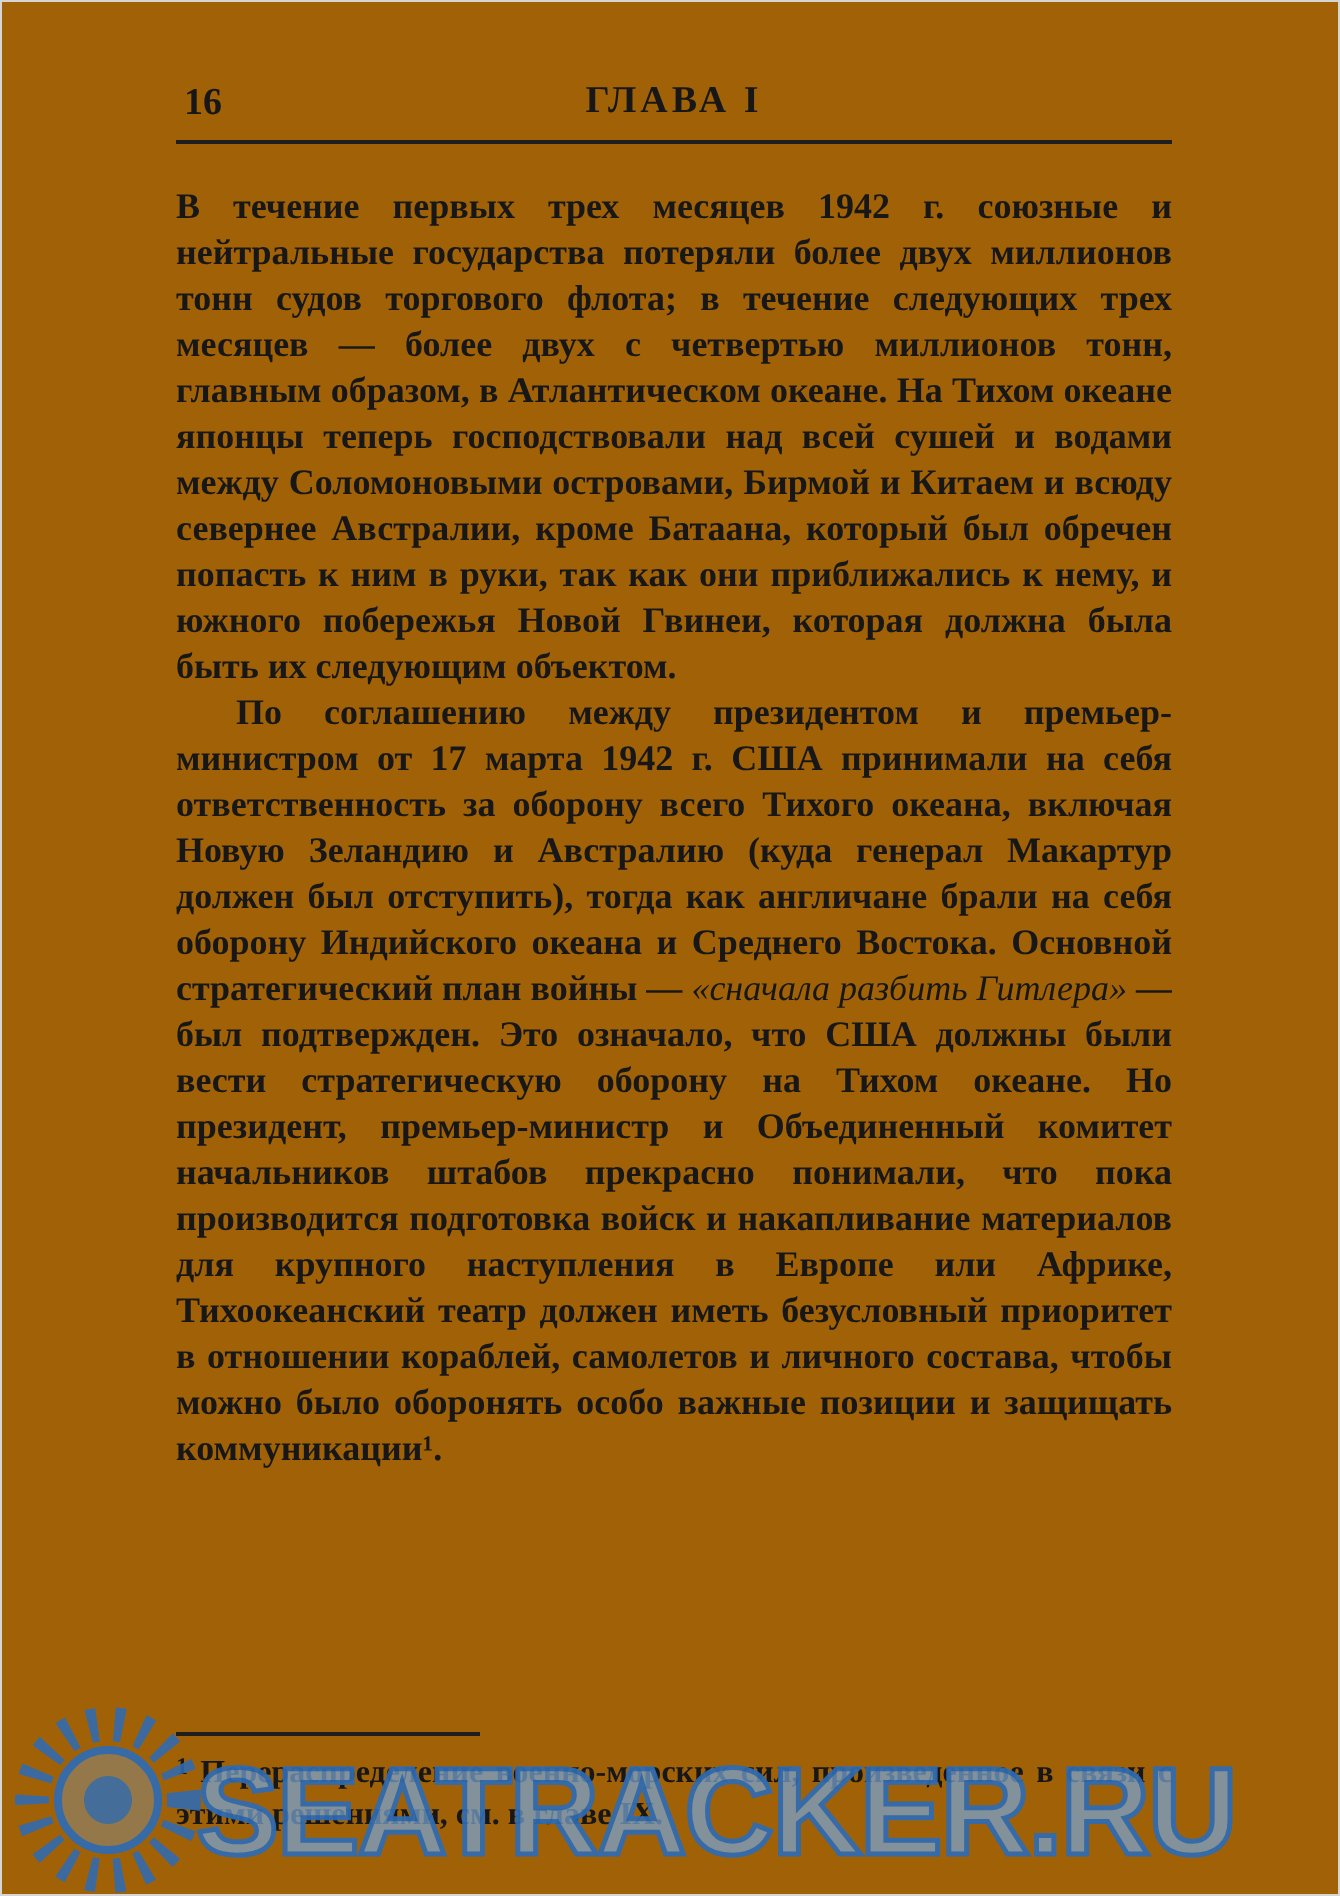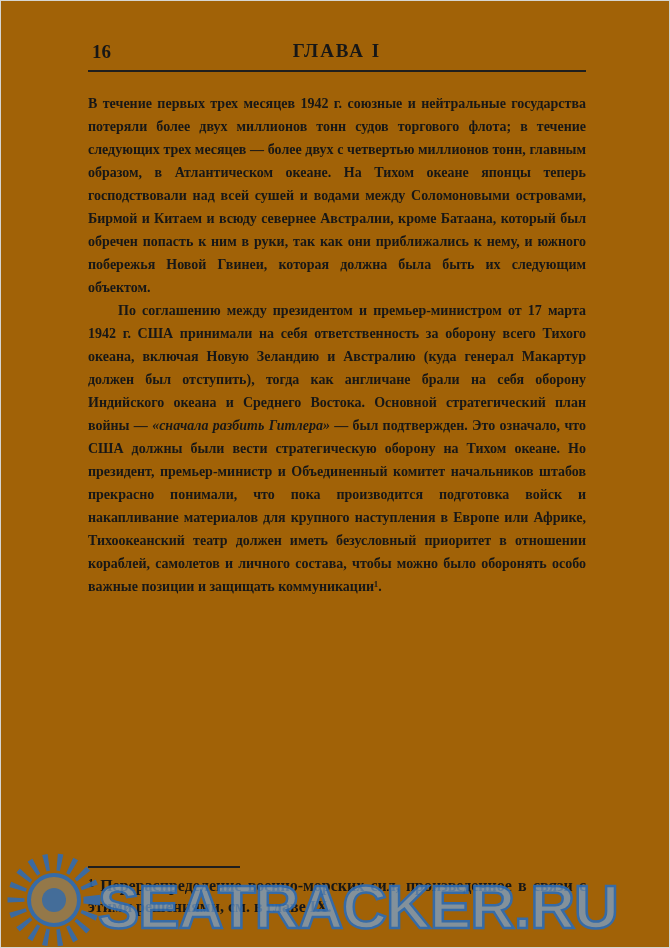--- a/index.html
+++ b/index.html
@@ -24,27 +24,27 @@
   .chapter-title {
     display:block; text-align:center;
     font-size:19px; font-weight:bold; letter-spacing:2px;
   }
   .header-rule {
     border-top:2px solid #1e1e1e; margin-top:4px; height:0;
   }
   .body-text {
     margin-top:20px;
     max-height:782px; overflow:hidden;
-    font-size:14px; line-height:23px;
+    font-size:18px; line-height:23px;
     font-weight:bold;
     text-align:justify;
   }
   .para { margin:0; text-indent:30px; }
   .para.no-indent { text-indent:0; }
-  .italic-quote { font-style:italic; font-weight:bold; }
+  .italic-quote { font-style:italic; font-weight:normal; }
   .footnote-block {
     position:absolute; left:88px; right:84px; top:866px;
   }
   .footnote-rule {
     width:152px; border-top:2px solid #1e1e1e; height:0; margin-bottom:5px;
   }
   .footnote-text {
     margin:0;
     font-size:16px; line-height:21px;
     font-weight:bold; text-align:justify;

